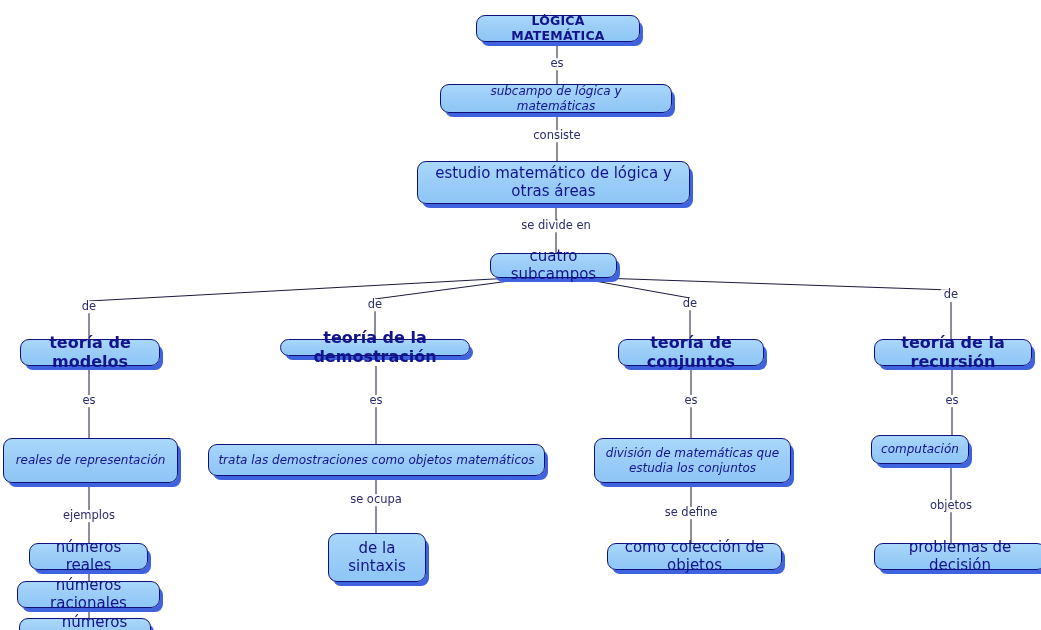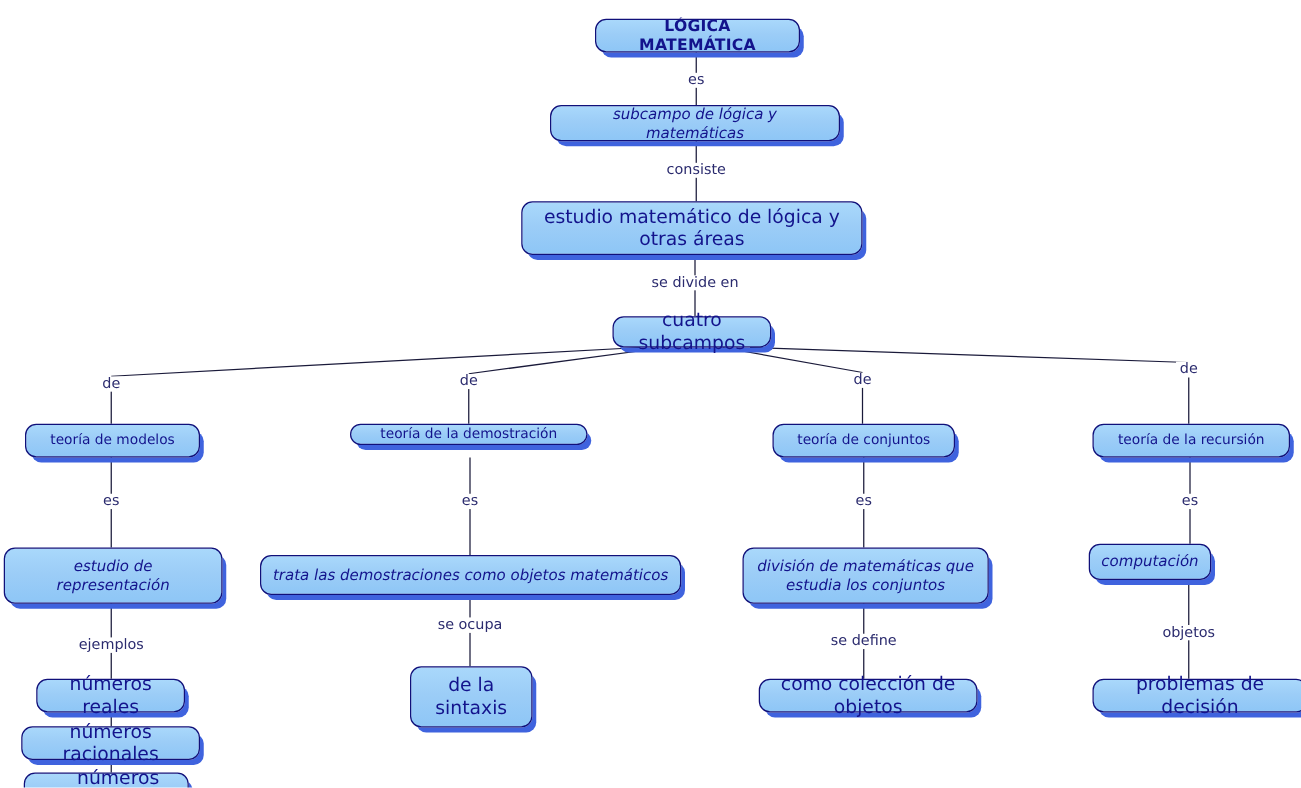--- a/index.html
+++ b/index.html
@@ -47,22 +47,22 @@
     line-height: 1.18;
     padding: 2px 9px;
     white-space: pre-line;
   }
   .node.root {
     font-weight: bold;
     font-size: 12.5px;
     letter-spacing: 0.2px;
   }
   .node.subfield {
-    font-weight: normal;
-    font-size: 11px;
+    font-weight: bold;
+    font-size: 16px;
   }
   .node.plain {
     font-size: 15px;
     font-style: normal;
   }
   .node.italic {
     font-size: 12px;
     font-style: italic;
   }
   
@@ -116,21 +116,21 @@
 
   <div id="nodes-layer">
       <div class="node root" style="left: 476px; top: 1px; width: 164px; height: 27px;">LÓGICA MATEMÁTICA</div>
       <div class="node italic" style="left: 440px; top: 70px; width: 232px; height: 29px;">subcampo de lógica y matemáticas</div>
       <div class="node plain" style="left: 417px; top: 147px; width: 273px; height: 43px;">estudio matemático de lógica y otras áreas</div>
       <div class="node plain" style="left: 490px; top: 239px; width: 127px; height: 25px;">cuatro subcampos</div>
       <div class="node subfield" style="left: 20px; top: 325px; width: 140px; height: 27px;">teoría de modelos</div>
       <div class="node subfield" style="left: 280px; top: 325px; width: 190px; height: 17px;">teoría de la demostración</div>
       <div class="node subfield" style="left: 618px; top: 325px; width: 146px; height: 27px;">teoría de conjuntos</div>
       <div class="node subfield" style="left: 874px; top: 325px; width: 158px; height: 27px;">teoría de la recursión</div>
-      <div class="node italic" style="left: 3px; top: 424px; width: 175px; height: 45px;">estudio de representación</div>
+      <div class="node italic" style="left: 3px; top: 424px; width: 175px; height: 45px;">reales de representación</div>
       <div class="node italic" style="left: 208px; top: 430px; width: 337px; height: 32px;">trata las demostraciones como objetos matemáticos</div>
       <div class="node italic" style="left: 594px; top: 424px; width: 197px; height: 45px;">división de matemáticas que
 estudia los conjuntos</div>
       <div class="node italic" style="left: 871px; top: 421px; width: 98px; height: 29px;">computación</div>
       <div class="node plain" style="left: 29px; top: 529px; width: 119px; height: 27px;">números reales</div>
       <div class="node plain" style="left: 17px; top: 567px; width: 143px; height: 27px;">números racionales</div>
       <div class="node plain" style="left: 19px; top: 604px; width: 132px; height: 27px; padding-left: 28px;">números complejos</div>
       <div class="node plain" style="left: 328px; top: 519px; width: 98px; height: 49px;">de la sintaxis</div>
       <div class="node plain" style="left: 607px; top: 529px; width: 175px; height: 27px;">como colección de objetos</div>
       <div class="node plain" style="left: 874px; top: 529px; width: 172px; height: 27px;">problemas de decisión</div>

